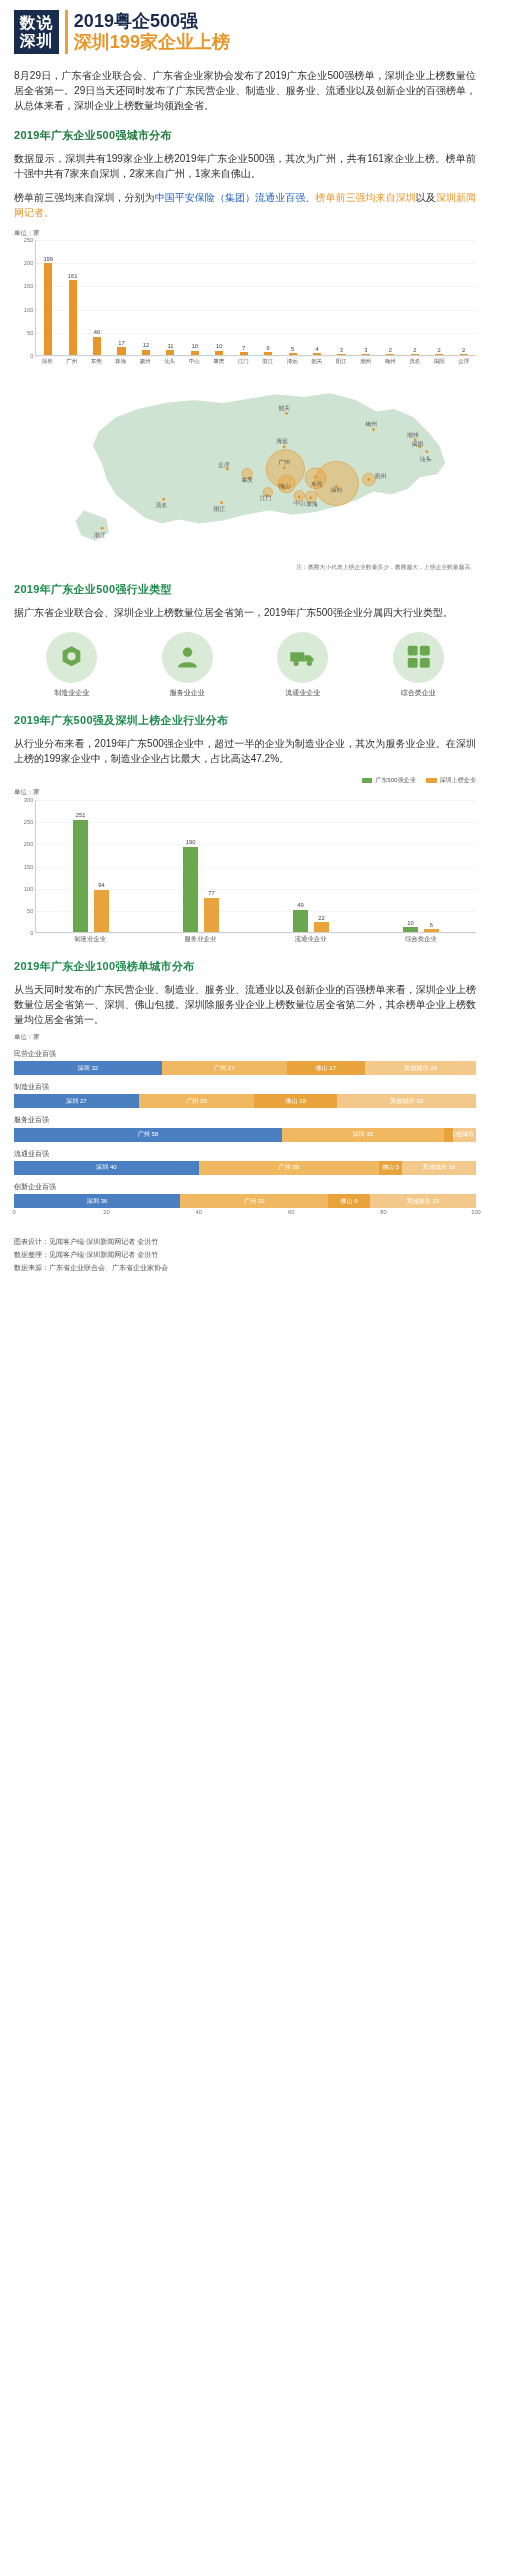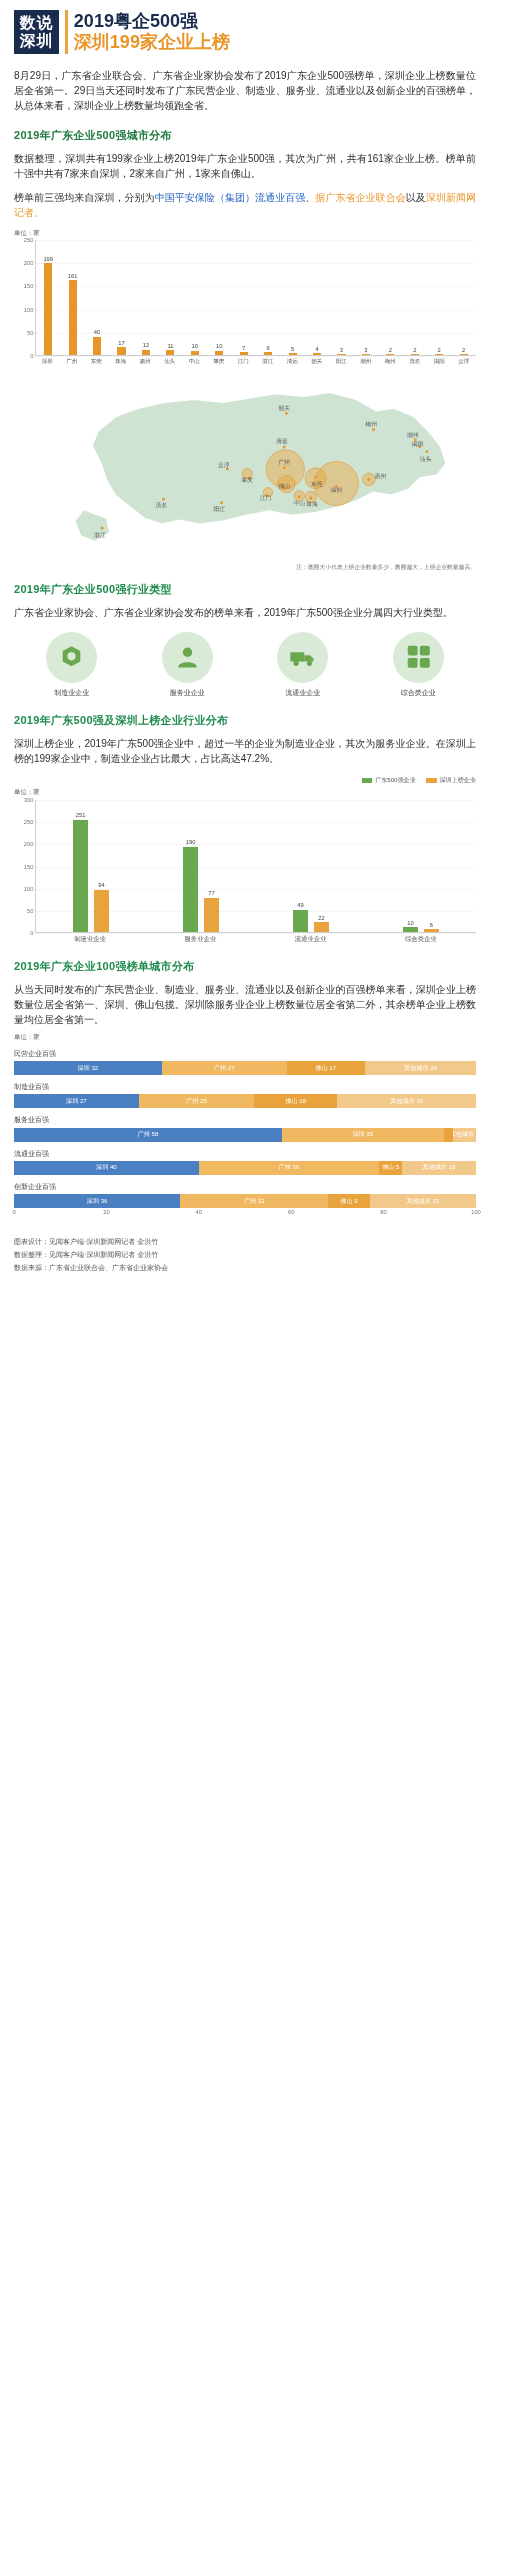--- a/index.html
+++ b/index.html
@@ -134,23 +134,23 @@
       <div class="header-title-1">2019粤企500强</div>
       <div class="header-title-2">深圳199家企业上榜</div>
     </div>
   </div>
 
   <div class="body-wrap">
 
     <p class="para">8月29日，广东省企业联合会、广东省企业家协会发布了2019广东企业500强榜单，深圳企业上榜数量位居全省第一。29日当天还同时发布了广东民营企业、制造业、服务业、流通业以及创新企业的百强榜单，从总体来看，深圳企业上榜数量均领跑全省。</p>
 
     <h2 class="section-title">2019年广东企业500强城市分布</h2>
-    <p class="para">数据整理，深圳共有199家企业上榜2019年广东企业500强，其次为广州，共有161家企业上榜。榜单前十强中共有7家来自深圳，2家来自广州，1家来自佛山。</p>
+    <p class="para">数据显示，深圳共有199家企业上榜2019年广东企业500强，其次为广州，共有161家企业上榜。榜单前十强中共有7家来自深圳，2家来自广州，1家来自佛山。</p>
     <p class="para">
-      <span>榜单前三强均来自深圳，分别为</span><span class="hl-blue">中国平安保险（集团）流通业百强</span><span>、</span><span class="hl-orange">据广东省企业联合会</span><span>以及</span><span class="hl-orange">深圳新闻网记者。</span>
+      <span>榜单前三强均来自深圳，分别为</span><span class="hl-blue">中国平安保险（集团）流通业百强</span><span>、</span><span class="hl-orange">榜单前三强均来自深圳</span><span>以及</span><span class="hl-orange">深圳新闻网记者。</span>
     </p>
 
     <div class="chart-block">
       <div class="unit-label">单位：家</div>
       <div class="chart-area" style="padding-left:21px;">
         <div class="plot" id="city-plot" style="height:116px;">
             <div class="gridline" style="top: 116px;"></div>
             <div class="ytick" style="top: 116px;">0</div>
             <div class="gridline" style="top: 93px;"></div>
             <div class="ytick" style="top: 93px;">50</div>
@@ -313,21 +313,21 @@
           <circle cx="258" cy="212" r="2.5" fill="#e8952a"></circle>
             <text x="244" y="226">茂名</text>
           <circle cx="152" cy="262" r="2.5" fill="#e8952a"></circle>
             <text x="138" y="278">湛江</text>
         </g>
       </svg>
       <div class="map-note">注：圆圈大小代表上榜企业数量多少，圆圈越大，上榜企业数量越高。</div>
     </div>
 
     <h2 class="section-title green2">2019年广东企业500强行业类型</h2>
-    <p class="para">广东省企业家协会、广东省企业家协会发布的榜单来看，2019年广东500强企业分属四大行业类型。</p>
+    <p class="para">据广东省企业联合会、深圳企业上榜数量位居全省第一，2019年广东500强企业分属四大行业类型。</p>
 
     <div class="icons-row">
       <div class="icon-col">
         <div class="icon-circle">
           <svg width="27" height="27" viewBox="0 0 46 46">
               <path d="M23 4 L38 12 L38 30 L23 38 L8 30 L8 12 Z" fill="#6aa84f"></path>
               <circle cx="23" cy="21" r="7" fill="#d9ead7"></circle>
             </svg>
         </div>
         <div class="icon-caption">制造业企业</div>
@@ -359,21 +359,21 @@
               <rect x="24" y="3" width="17" height="17" rx="3" fill="#6aa84f"></rect>
               <rect x="3" y="24" width="17" height="17" rx="3" fill="#6aa84f"></rect>
               <rect x="24" y="24" width="17" height="17" rx="3" fill="#6aa84f"></rect>
             </svg>
         </div>
         <div class="icon-caption">综合类企业</div>
       </div>
     </div>
 
     <h2 class="section-title green2">2019年广东500强及深圳上榜企业行业分布</h2>
-    <p class="para">深圳上榜企业，2019年广东500强企业中，超过一半的企业为制造业企业，其次为服务业企业。在深圳上榜的199家企业中，制造业企业占比最大，占比高达47.2%。</p>
+    <p class="para">从行业分布来看，2019年广东500强企业中，超过一半的企业为制造业企业，其次为服务业企业。在深圳上榜的199家企业中，制造业企业占比最大，占比高达47.2%。</p>
 
     <div class="chart-block">
       <div class="legend">
         <div class="legend-item">
           <span class="legend-swatch" id="sw0" style="background: rgb(106, 168, 79);"></span>
           <span>广东500强企业</span>
         </div>
         <div class="legend-item">
           <span class="legend-swatch" id="sw1" style="background: rgb(232, 163, 61);"></span>
           <span>深圳上榜企业</span>

